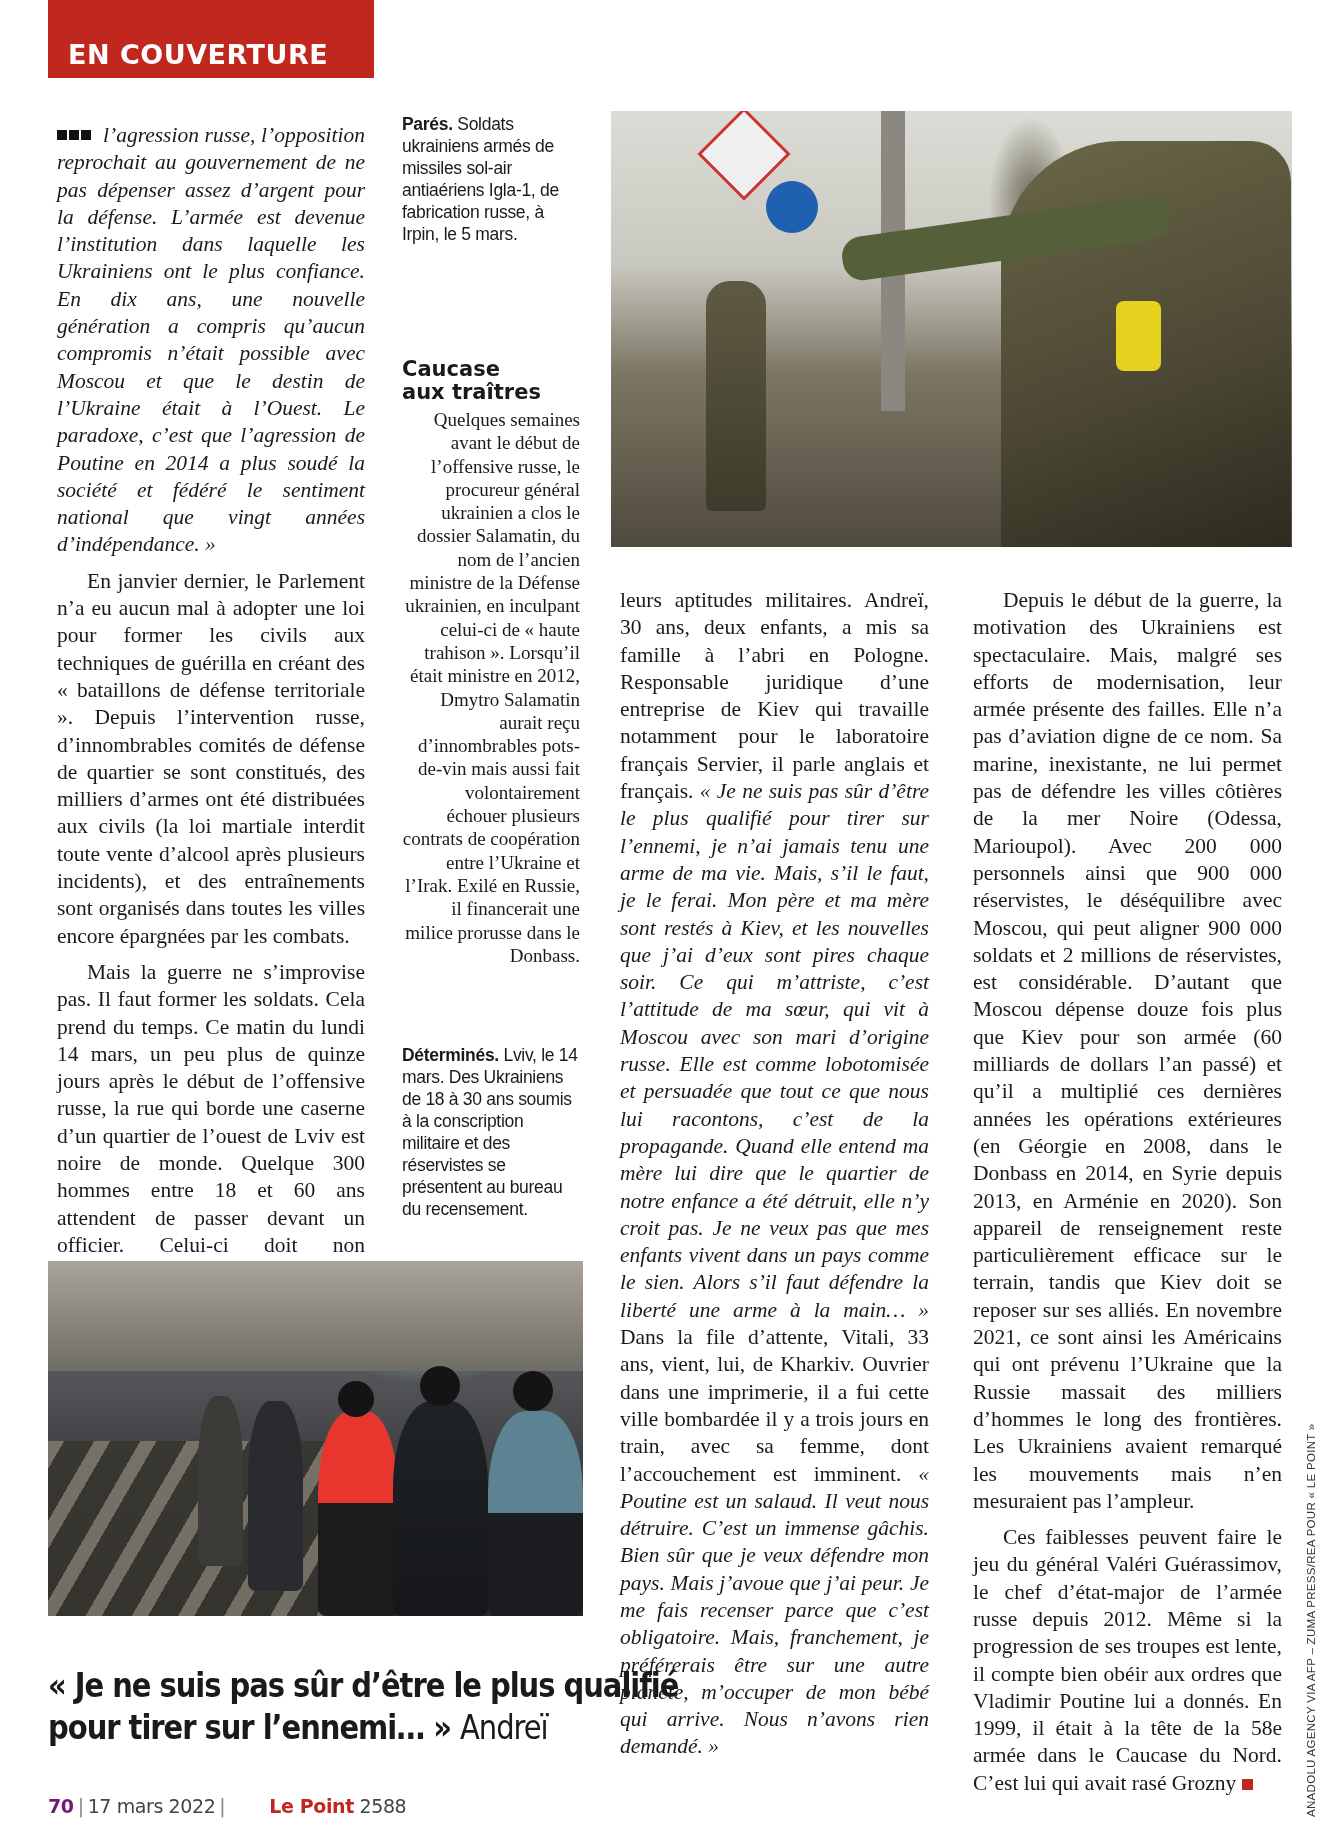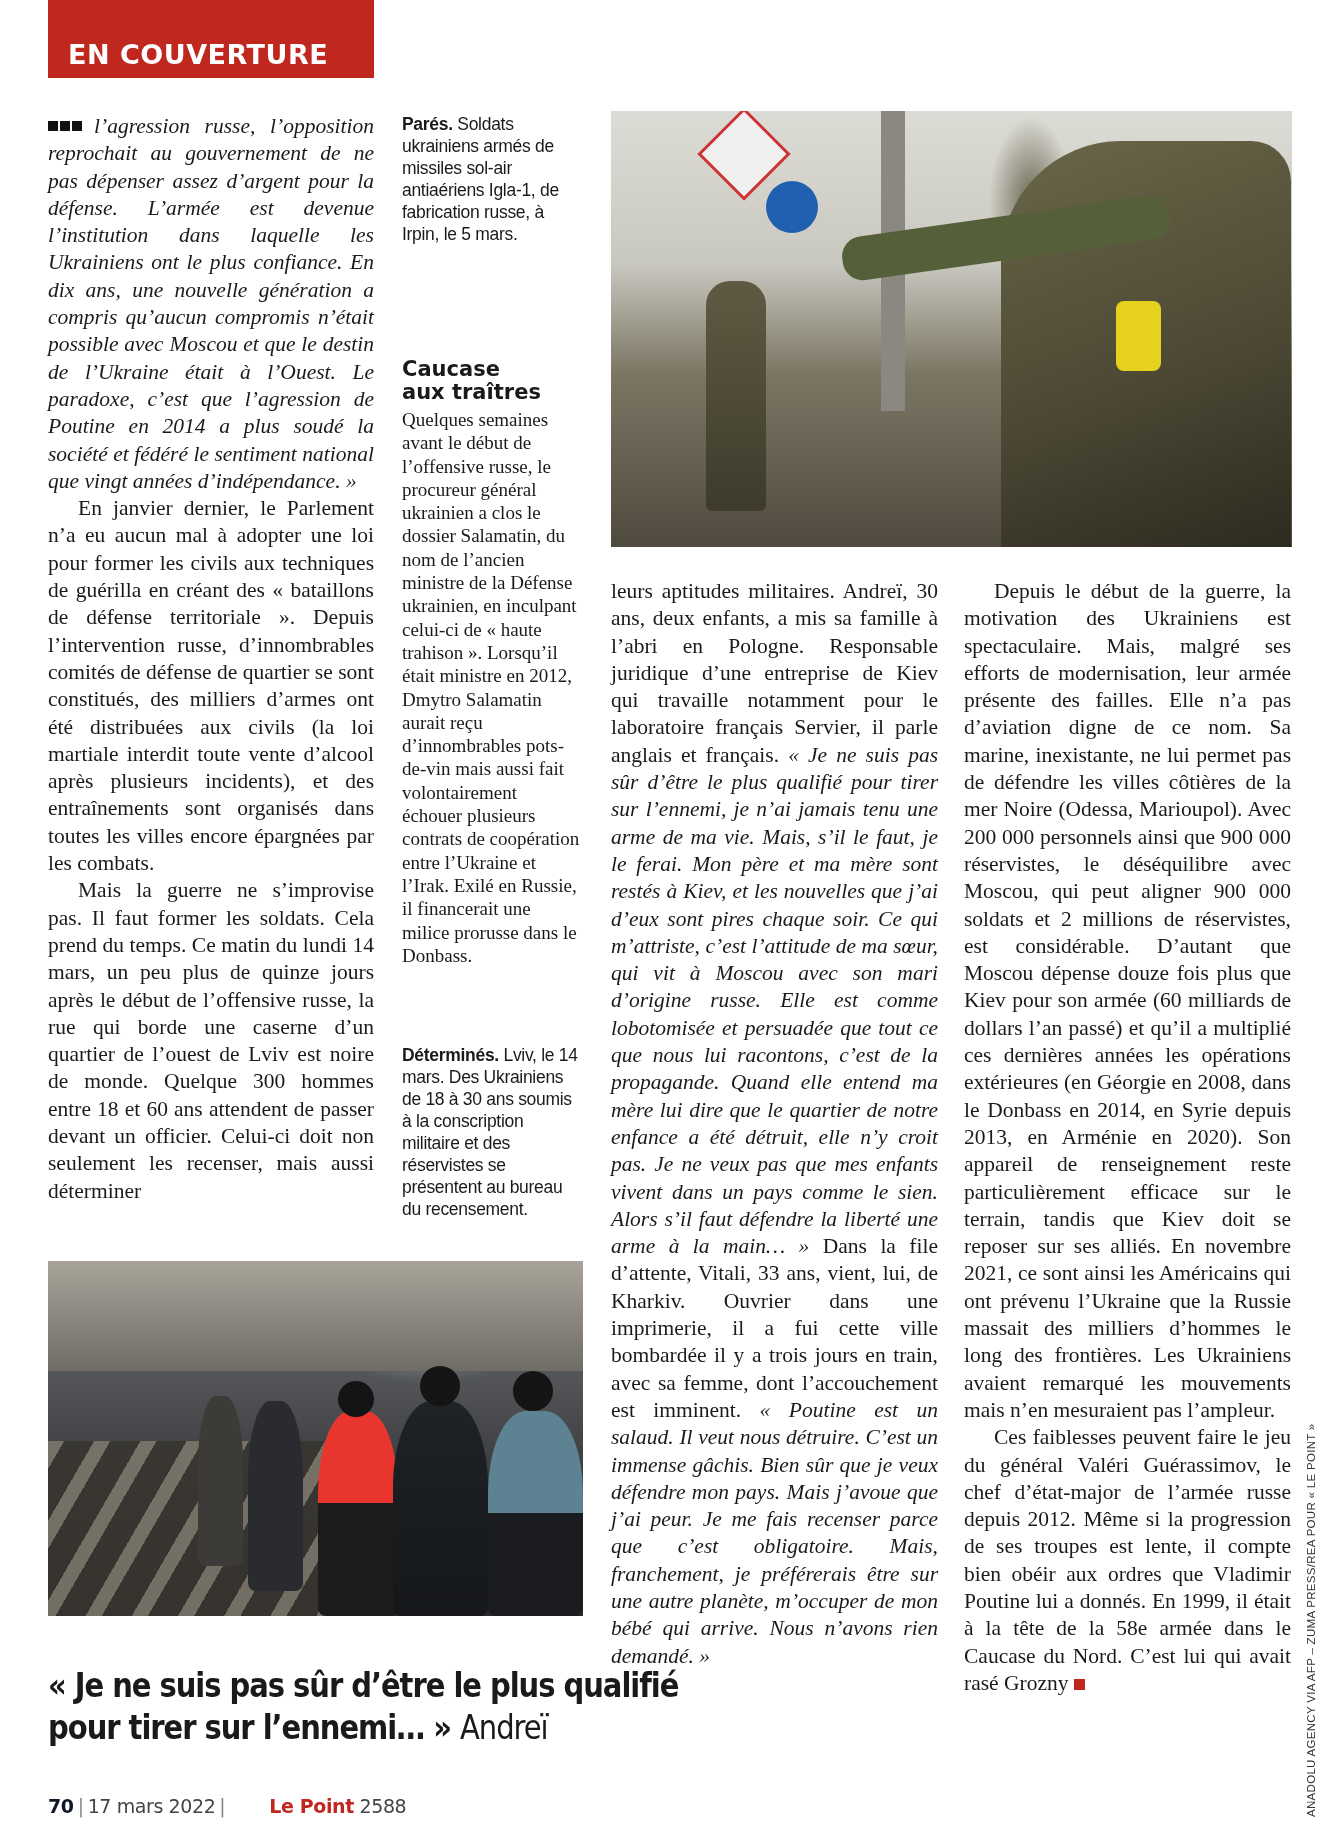--- a/index.html
+++ b/index.html
@@ -2,30 +2,30 @@
 <html><head>
 <meta charset="utf-8">
 <style>
   html, body { margin:0; padding:0; background:#ffffff; }
   body { width:1331px; height:1822px; position:relative; overflow:hidden; color:#1a1a1a; }
 
   .rubric { position:absolute; left:48px; top:0; width:326px; height:78px; background:#c0281f; }
   .rubric span { position:absolute; left:20px; bottom:8px; color:#fff; font-family:"DejaVu Sans", sans-serif; font-weight:bold; font-size:27px; letter-spacing:0.5px; }
 
   .col { position:absolute; font-family:"Liberation Serif", "DejaVu Serif", serif; font-size:21.5px; line-height:27.3px; text-align:justify; hyphens:auto; }
-  .col p { margin:0; }
+  .col p { margin:9px; }
   .col p.indent { text-indent:30px; }
   .it { font-style:italic; }
   .sq { display:inline-block; width:10px; height:10px; background:#111; margin-right:2px; vertical-align:2px; }
 
   .caption { position:absolute; font-family:"Liberation Sans", "DejaVu Sans", sans-serif; font-size:17.5px; line-height:22px; color:#1a1a1a; font-stretch:condensed; letter-spacing:-0.3px; }
   .caption b { font-weight:bold;text-align:center; }
 
   .sidebar-title { position:absolute; left:402px; top:358px; font-family:"DejaVu Sans", sans-serif; font-weight:bold; font-size:21px; line-height:23px; }
-  .sidebar-body { position:absolute; left:402px; top:408px; width:178px; font-family:"Liberation Serif", serif; font-size:19px; line-height:23.3px; }
+  .sidebar-body { position:absolute; left:402px; top:408px; width:178px; font-family:"Liberation Serif", serif; font-size:19px; line-height:23.3px;text-align:right; }
 
   .photo { position:absolute; overflow:hidden; }
   .photo-1 { left:611px; top:111px; width:681px; height:436px;
     background:
       radial-gradient(ellipse 120px 160px at 560px 260px, #3b3a2a 0%, transparent 70%),
       radial-gradient(ellipse 60px 120px at 420px 90px, #6d6a55 0%, transparent 70%),
       linear-gradient(180deg, #dcdcd6 0%, #c9c8c0 35%, #7c7664 60%, #4f4a3e 100%); }
   .photo-1 .soldier1 { position:absolute; left:95px; top:170px; width:60px; height:230px; background:linear-gradient(180deg,#5e5a42,#3e3b2c); border-radius:24px 24px 6px 6px; }
   .photo-1 .soldier2 { position:absolute; left:390px; top:30px; width:290px; height:406px; background:linear-gradient(160deg,#6b6748 0%, #4a4633 60%, #2d2a1f 100%); border-radius:120px 40px 0 0; }
   .photo-1 .armband { position:absolute; left:505px; top:190px; width:45px; height:70px; background:#e6d21e; border-radius:8px; }
@@ -40,21 +40,21 @@
       linear-gradient(180deg, #8b8f91 0%, #55575a 30%, #3a3c3e 60%, #272829 100%); }
   .photo-2 .wall { position:absolute; left:0; top:0; width:535px; height:110px; background:linear-gradient(180deg,#a9a49a,#6f6c66); }
   .photo-2 .sidewalk { position:absolute; left:0; top:180px; width:300px; height:175px; background:repeating-linear-gradient(120deg,#7f7a6e 0 14px,#38352f 14px 40px); opacity:0.85; }
   .photo-2 .person { position:absolute; border-radius:40% 40% 8px 8px; }
   .photo-2 .hat { position:absolute; border-radius:50%; background:#141414; }
 
   .pullquote { position:absolute; left:48px; top:1665px; width:760px; font-family:"DejaVu Sans", sans-serif; font-size:33px; line-height:42px; font-weight:bold; letter-spacing:-1.2px; transform:scaleX(0.88); transform-origin:left top; }
   .pullquote .author { font-weight:normal; }
 
   .footer { position:absolute; left:48px; top:1795px; font-family:"DejaVu Sans", sans-serif; font-size:19px; color:#444; letter-spacing:-0.4px; }
-  .footer .page { color:#0f172a; font-weight:bold; }
+  .footer .page { color:#701a75; font-weight:bold; }
   .footer .brand { color:#c0281f; font-weight:bold;margin-left:40px; }
   .footer .sep { color:#888; margin:0 4px; }
 
   .credit { position:absolute; left:1305px; top:1817px; transform:rotate(-90deg); transform-origin:left top; white-space:nowrap; font-family:"Liberation Sans", sans-serif; font-size:11.5px; letter-spacing:0.3px; color:#333; }
   .endsq { display:inline-block; width:11px; height:11px; background:#c0281f; margin-left:6px; vertical-align:0; }
 </style>
 </head>
 <body>
 
 <div class="rubric">

